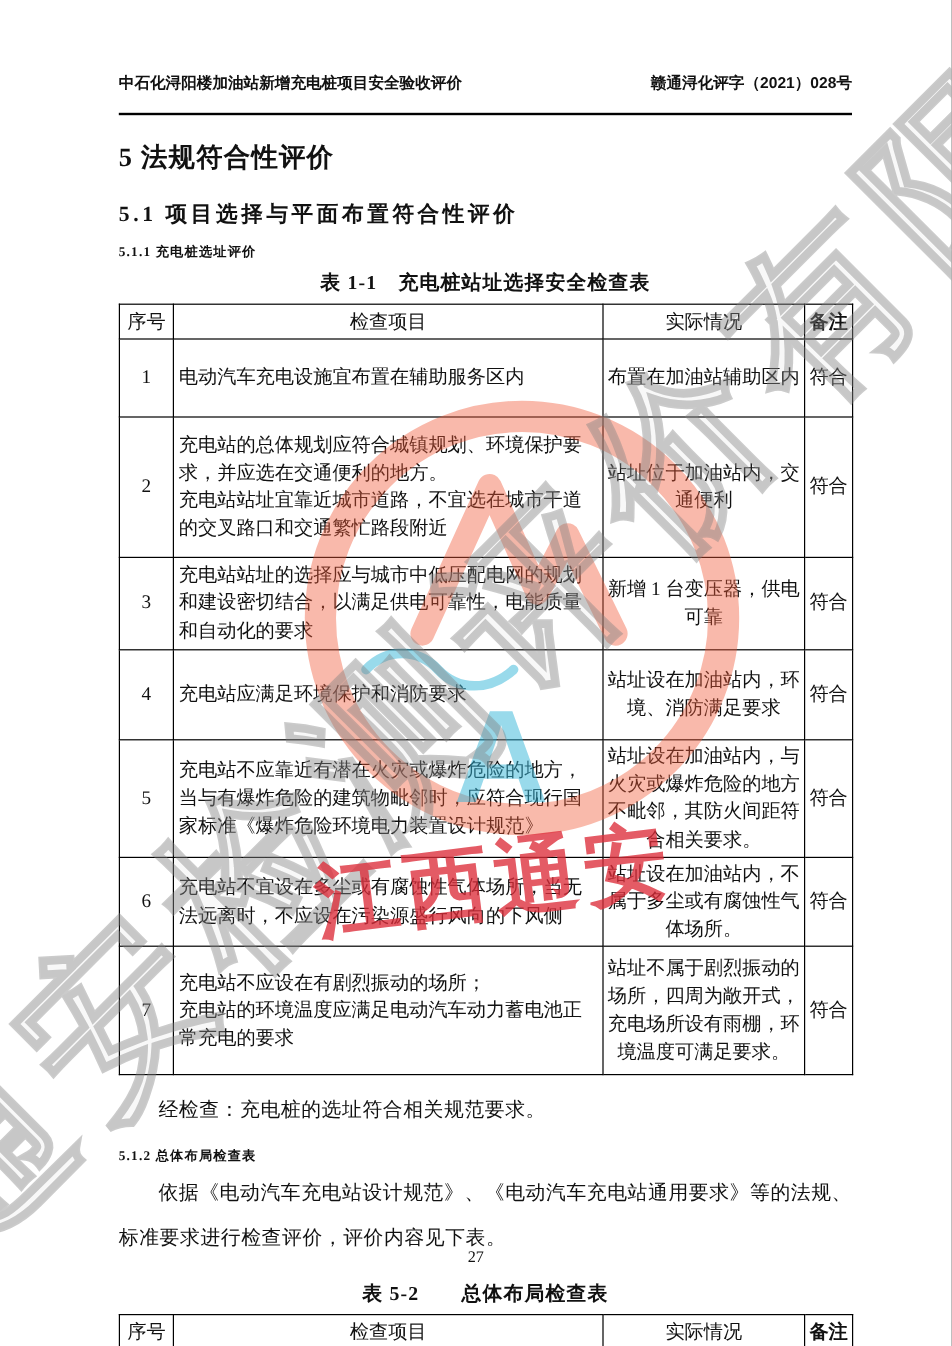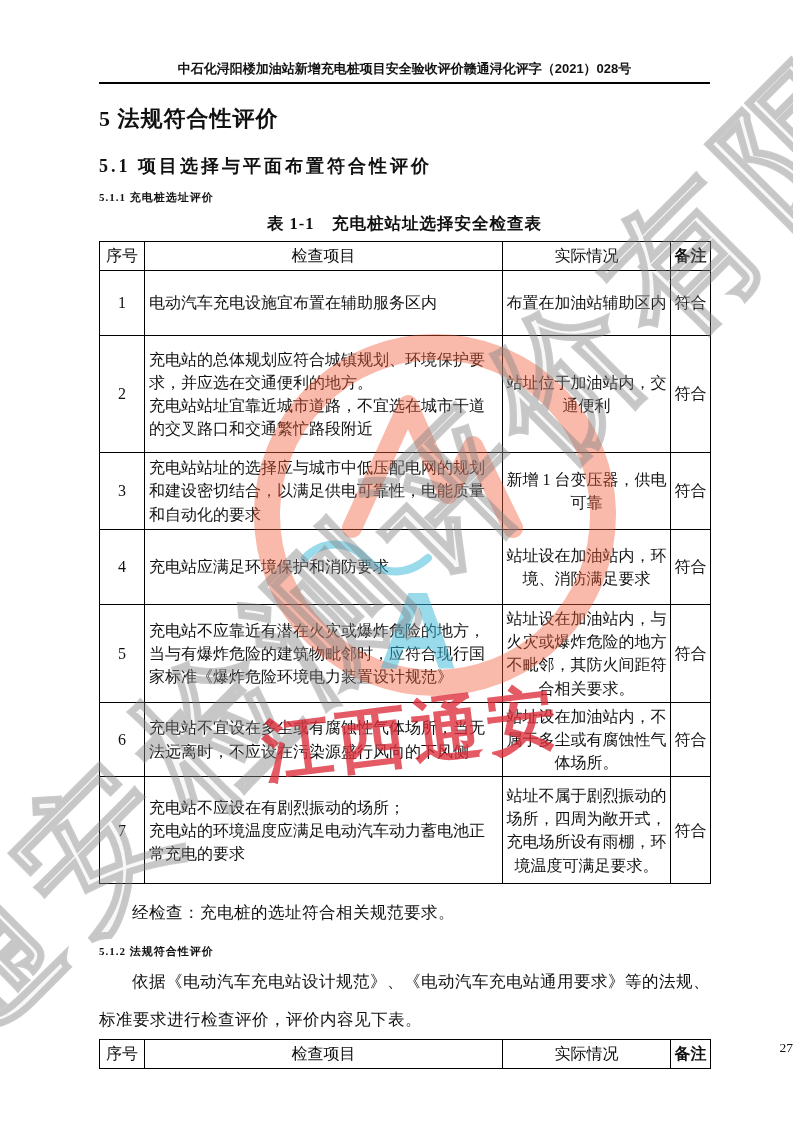--- a/index.html
+++ b/index.html
@@ -12,25 +12,25 @@
     font-family:"Liberation Serif","DejaVu Serif",serif;
     color:#111;
   }
   .content{
     position:relative;
     z-index:1;
     padding:60px 83px 0 99px;
   }
   
   .pagehead{
-    display:flex;justify-content:center;align-items:flex-end;
+    display:flex;justify-content:space-between;align-items:flex-end;
     font-family:"Liberation Sans","DejaVu Sans",sans-serif;
     font-size:13px;font-weight:600;
     border-bottom:2px solid #000;
-    padding-bottom:4px;
+    padding-bottom:16px;
   }
   .h1{font-size:22px;font-weight:bold;margin:20px 0 0 0;letter-spacing:1px;}
   .h2{font-size:18px;font-weight:bold;margin:20px 0 0 0;letter-spacing:3px;}
   .h3{font-size:11px;font-weight:bold;margin:12px 0 0 0;letter-spacing:1px;}
   .para{
     font-size:16.5px;line-height:2.3;
     text-indent:2em;text-align:justify;
     margin:4px 0 0 0;letter-spacing:0.5px;
   }
   .tbl-title{
@@ -57,21 +57,21 @@
   tbody tr:nth-child(2) td{height:88px;}
   tbody tr:nth-child(3) td{height:48px;}
   tbody tr:nth-child(4) td{height:46px;}
   tbody tr:nth-child(5) td{height:64px;}
   tbody tr:nth-child(6) td{height:45px;}
   tbody tr:nth-child(7) td{height:78px;}
   .after-table{margin-top:10px;}
   .tbl2-title{margin-top:16px;}
   .pagenum{
     position:absolute;left:0;right:0;top:1040px;
-    text-align:right;font-size:13.5px;z-index:1;
+    text-align:center;font-size:13.5px;z-index:1;
   }
   
   .wm{position:absolute;pointer-events:none;}
   .wm-layer{position:absolute;inset:0;z-index:3;pointer-events:none;}
   .wm-diagonal{
     left:50%;top:49%;
     transform:translate(-50%,-50%) rotate(-45deg);
     white-space:nowrap;
     font-family:"Liberation Sans","DejaVu Sans",sans-serif;
     font-size:150px;font-weight:bold;letter-spacing:16px;
@@ -164,24 +164,25 @@
           <td class="item">充电站不应设在有剧烈振动的场所；
 充电站的环境温度应满足电动汽车动力蓄电池正常充电的要求</td>
           <td class="actual">站址不属于剧烈振动的场所，四周为敞开式，充电场所设有雨棚，环境温度可满足要求。</td>
           <td class="remark">符合</td>
         </tr>
       </tbody>
     </table>
 
     <div class="para after-table">经检查：充电桩的选址符合相关规范要求。</div>
 
-    <div class="h3">5.1.2 法规符合性评价</div>
+    <div class="h3">5.1.2 总体布局检查表</div>
 
     <div class="para">依据《电动汽车充电站设计规范》、《电动汽车充电站通用要求》等的法规、标准要求进行检查评价，评价内容见下表。</div>
 
+    <div class="tbl-title tbl2-title">表 5-2　　总体布局检查表</div>
 
     <table>
       <colgroup>
           <col class="c-no">
           <col class="c-item">
           <col class="c-actual">
           <col class="c-remark">
         </colgroup>
       <thead>
         <tr>

